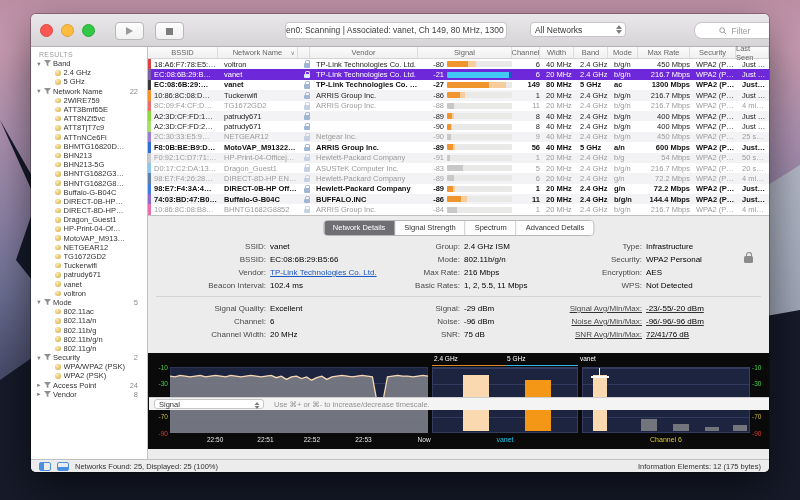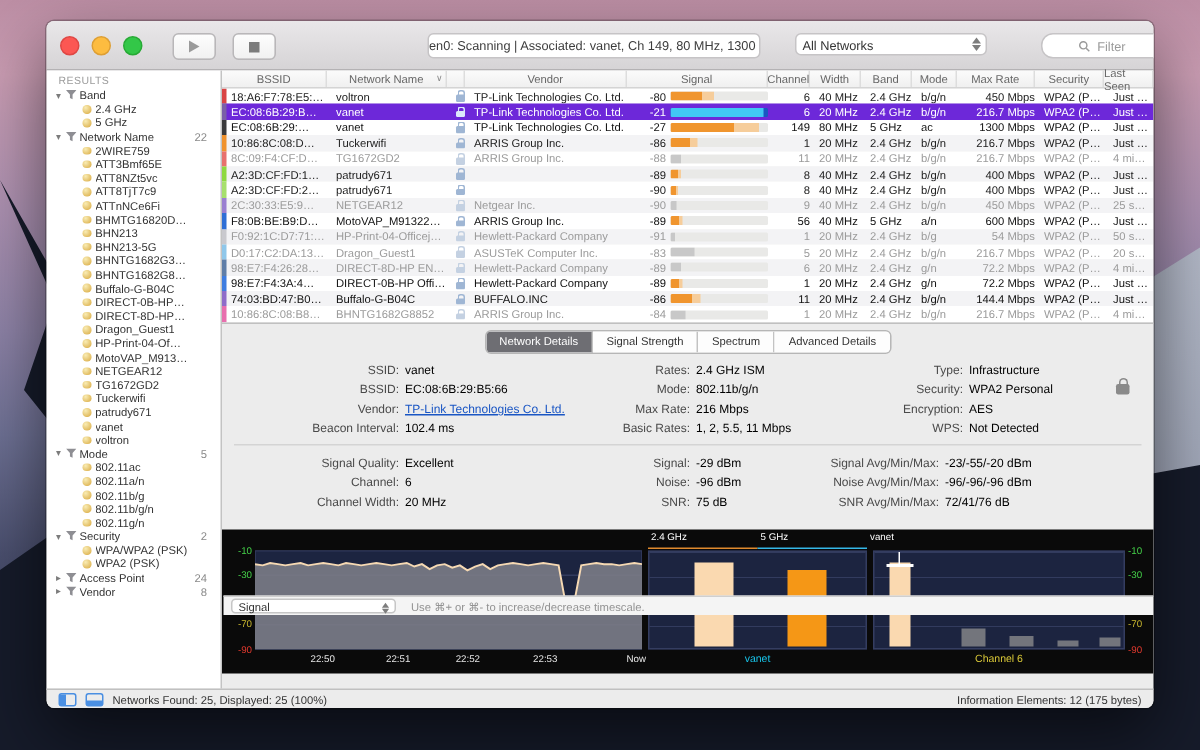--- a/index.html
+++ b/index.html
@@ -20,21 +20,21 @@
   .light{width:11px;height:11px;border-radius:50%;}
   .l-red{background:#fc5753;border:.5px solid #df4744;}
   .l-yel{background:#fdbc40;border:.5px solid #de9f34;}
   .l-grn{background:#33c748;border:.5px solid #27aa35;}
   .tbtn{position:absolute;top:8px;width:27px;height:16px;border-radius:4px;border:1px solid #b9b7b9;
     background:linear-gradient(#fdfdfd,#f1f1f1);display:flex;align-items:center;justify-content:center;}
   .play-glyph{width:0;height:0;border-left:7px solid #9a9a9a;border-top:4.5px solid transparent;border-bottom:4.5px solid transparent;}
   .stop-glyph{width:7px;height:7px;background:#7c7c7c;}
   .statusfield{position:absolute;left:254px;top:8px;width:220px;height:15px;border-radius:4px;border:1px solid #c6c4c6;
     background:#fff;font-size:8.5px;color:#3c3c3c;text-align:center;line-height:15px;white-space:nowrap;overflow:hidden;}
-  .popup{position:absolute;left:499px;top:8px;width:128px;height:15px;border-radius:4px;border:1px solid #c6c4c6;
+  .popup{position:absolute;left:499px;top:8px;width:96px;height:15px;border-radius:4px;border:1px solid #c6c4c6;
     background:#fff;font-size:8.5px;color:#333;line-height:15px;padding:0 4px;box-sizing:border-box;}
   .stepper{position:absolute;right:3px;top:2px;display:flex;flex-direction:column;gap:1px;}
   .stp-up{width:0;height:0;border-left:3px solid transparent;border-right:3px solid transparent;border-bottom:4px solid #7d7d7d;}
   .stp-dn{width:0;height:0;border-left:3px solid transparent;border-right:3px solid transparent;border-top:4px solid #7d7d7d;}
   .searchfield{position:absolute;left:663px;top:8px;width:102px;height:15px;border-radius:8px;border:1px solid #c6c4c6;
     background:#fff;display:flex;align-items:center;justify-content:center;gap:3px;}
   .searchfield input{border:none;outline:none;width:40px;font-size:8.5px;color:#444;background:transparent;
     font-family:"Liberation Sans",sans-serif;}
   .searchfield input::placeholder{color:#9a9a9a;}
   
@@ -53,21 +53,21 @@
   
   .main{position:relative;width:621px;display:flex;flex-direction:column;}
   .thead{display:flex;height:11px;background:linear-gradient(#fbfbfb,#f0f0f0);border-bottom:1px solid #d4d4d4;
     font-size:7.5px;color:#666;}
   .hc{display:flex;align-items:center;justify-content:center;border-right:1px solid #ddd;box-sizing:border-box;position:relative;}
   .sort{position:absolute;right:2px;color:#888;font-size:6px;}
   .tbody{height:156px;overflow:hidden;}
   .trow{display:flex;height:10.4px;align-items:center;font-size:7.5px;color:#222;background:#fff;}
   .trow:nth-child(even){background:#f3f3f5;}
   .trow.dim{color:#9b9b9b;}
-  .trow.bold{font-weight:normal;color:#111;}
+  .trow.bold{font-weight:bold;color:#111;}
   .trow.selected{background:#6d28d9;color:#fff;}
   .chip{width:3px;height:10.4px;flex:none;}
   .tc{padding:0 3px;box-sizing:border-box;white-space:nowrap;overflow:hidden;text-overflow:ellipsis;flex:none;}
   .c-bssid{width:70px;}.c-name{width:80px;}.c-lock{width:12px;display:flex;justify-content:center;padding:0;}
   .c-vendor{width:108px;}.c-signal{width:94px;display:flex;align-items:center;gap:3px;}
   .c-ch{width:28px;text-align:right;}.c-w{width:34px;}.c-band{width:34px;}.c-mode{width:30px;}
   .c-rate{width:52px;text-align:right;}.c-sec{width:46px;}.c-seen{flex:1;width:auto;}
   .num{width:20px;text-align:right;flex:none;}
   .sbar{flex:1;height:6px;background:#e9e9e7;border-radius:1px;overflow:hidden;}
   .sfill{display:block;height:100%;background:linear-gradient(to right,#f0952e 0 72%,#f6cd9b 72% 100%);}
@@ -91,21 +91,21 @@
   .d-col{position:absolute;}
   .d-row{height:13px;display:flex;align-items:center;white-space:nowrap;}
   .dl{color:#4a4a4a;text-align:right;margin-right:4px;flex:none;}
   .dv{color:#000;}
   .dv.link{color:#1a56c4;text-decoration:underline;}
   .c1{left:6px;top:24px;}.c1 .dl{width:112px;}
   .c2{left:250px;top:24px;}.c2 .dl{width:62px;}
   .c3{left:398px;top:24px;}.c3 .dl{width:96px;}
   .c1b{left:6px;top:86px;}.c1b .dl{width:112px;}
   .c2b{left:250px;top:86px;}.c2b .dl{width:62px;}
-  .c3b{left:382px;top:86px;}.c3b .dl{width:96px;}
+  .c3b{left:398px;top:86px;text-decoration:underline;}.c3b .dl{width:96px;}
   .d-div{position:absolute;left:8px;right:8px;top:80px;height:1px;background:#d4d4d4;}
   .d-lock{position:absolute;right:16px;top:40px;width:9px;height:7px;background:#8a8a8a;border-radius:1.5px;}
   .d-lock::before{content:"";position:absolute;top:-4px;left:1.5px;width:4px;height:4px;border:1.5px solid #8a8a8a;
     border-bottom:none;border-radius:3px 3px 0 0;}
   
   .graphs{position:relative;height:96px;background:#0a0a0a;}
   .gy span{position:absolute;font-size:6.5px;width:18px;}
   .gy-left span{left:2px;text-align:right;}
   .gy-right span{left:604px;text-align:left;}
   .plotarea{position:absolute;background:#1c2440;border:1px solid #343d60;box-sizing:border-box;
@@ -758,21 +758,21 @@
                 <span class="dl">Vendor:</span>
                 <span class="dv link">TP-Link Technologies Co. Ltd.</span>
               </div>
               <div class="d-row">
                 <span class="dl">Beacon Interval:</span>
                 <span class="dv">102.4 ms</span>
               </div>
             </div>
           <div class="d-col c2" id="d-b1c2">
               <div class="d-row">
-                <span class="dl">Rates:</span>
+                <span class="dl">Group:</span>
                 <span class="dv">2.4 GHz ISM</span>
               </div>
               <div class="d-row">
                 <span class="dl">Mode:</span>
                 <span class="dv">802.11b/g/n</span>
               </div>
               <div class="d-row">
                 <span class="dl">Max Rate:</span>
                 <span class="dv">216 Mbps</span>
               </div>

